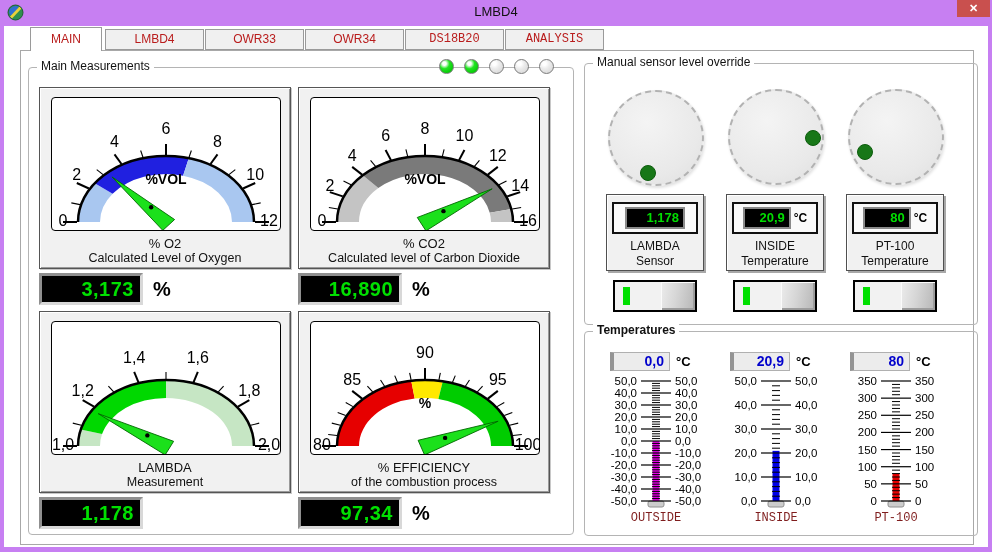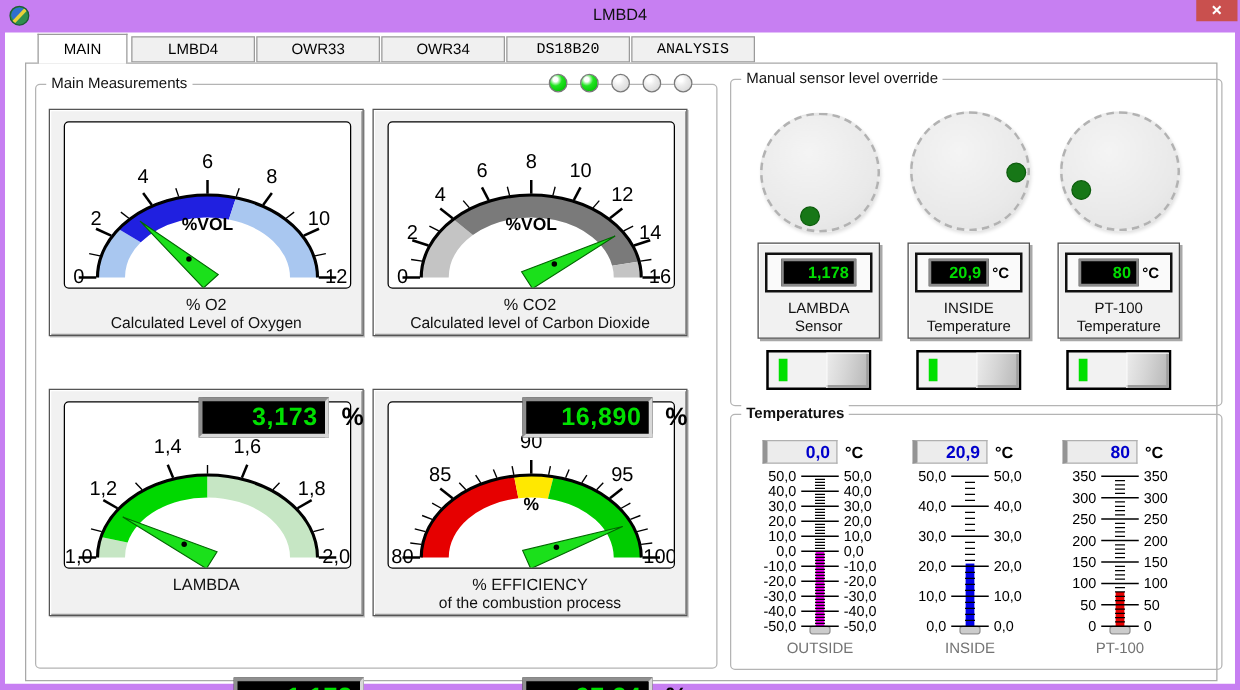--- a/index.html
+++ b/index.html
@@ -11,41 +11,41 @@
   }
   
   .titlebar{position:absolute;left:0;top:0;width:992px;height:26px;background:#c77ff2;}
   .title-text{position:absolute;left:0;right:0;top:4px;text-align:center;font-size:13px;color:#111;}
   .app-icon{position:absolute;left:7px;top:4px;width:17px;height:17px;}
   .close-btn{position:absolute;right:2px;top:0;width:33px;height:17px;background:#c9504e;
     color:#fff;font-size:11px;font-weight:bold;display:flex;align-items:center;justify-content:center;cursor:default;}
   
   .client{position:absolute;left:4px;top:26px;width:984px;height:521px;background:#fff;}
   
-  .tab{position:absolute;box-sizing:border-box;text-align:center;font-size:12px;color:#000000;
+  .tab{position:absolute;box-sizing:border-box;text-align:center;font-size:12px;color:#b91c1c;
     border:1px solid #9a9a9a;background:#f0f0f0;height:21px;line-height:19px;top:3px;}
   .tab.active{background:#fff;border-bottom:none;height:24px;line-height:22px;top:1px;z-index:3;}
   
   .page{position:absolute;left:16px;top:24px;width:954px;height:495px;background:#fff;
     border:1px solid #a8a8a8;box-sizing:border-box;}
   .group{position:absolute;border:1px solid #b4b4b4;border-radius:4px;}
   .group-label{position:absolute;top:-9px;left:8px;background:#fff;padding:0 4px;font-size:12px;color:#111;white-space:nowrap;}
   
   .led{position:absolute;width:15px;height:15px;border-radius:50%;border:1px solid #7a7a7a;box-sizing:border-box;}
   .led.on {background:radial-gradient(circle at 34% 28%, #ffffff 0 14%, #22e422 40%, #00c400 85%);}
   .led.off{background:radial-gradient(circle at 34% 28%, #ffffff 0 14%, #ececec 40%, #d8d8d8 85%);}
   
   .gpanel{position:absolute;width:252px;height:182px;background:#f1f1f1;border:1px solid #555;
     box-shadow:inset 1px 1px 0 #fff, inset -1px -1px 0 #9a9a9a, 1px 1px 0 #c8c8c8;box-sizing:border-box;}
   .gface{position:absolute;left:11px;top:9px;width:228px;height:132px;background:#fff;
     border:1.5px solid #000;border-radius:4px;box-sizing:content-box;}
   .gcap1{position:absolute;left:0;width:100%;top:148px;text-align:center;font-size:13px;color:#111;}
   .gcap2{position:absolute;left:0;width:100%;top:163px;text-align:center;font-size:12.5px;color:#111;}
   
-  .vrow{position:absolute;width:252px;height:28px;display:flex;align-items:center;justify-content:flex-end;margin-top:45px;}
+  .vrow{position:absolute;width:252px;height:28px;display:flex;align-items:center;justify-content:flex-start;}
   .vlcd{width:92px;height:26px;background:#000;border:3px solid;border-color:#8f8f8f #d8d8d8 #d8d8d8 #8f8f8f;
     box-sizing:content-box;color:#00e000;font-size:20px;font-weight:bold;text-align:right;line-height:26px;
     padding-right:6px;letter-spacing:0.5px;}
   .vunit{font-size:20px;font-weight:bold;color:#000;margin-left:10px;}
   .vunit:empty{display:none;}
   
   .knob{position:absolute;width:96px;height:96px;border-radius:50%;
     border:2px dashed #b2b2b2;box-sizing:border-box;
     background:radial-gradient(circle at 40% 33%, #f4f4f4, #e9e9e9 65%, #dedede 100%);
     box-shadow:1px 2px 3px rgba(0,0,0,0.12);}
@@ -64,21 +64,21 @@
   
   .switch{position:absolute;width:84px;height:32px;border:2px solid #000;background:#f2f2f2;box-sizing:border-box;}
   .sw-ind{position:absolute;left:8px;top:5px;width:7px;height:18px;background:#00e000;}
   .sw-rocker{position:absolute;right:0;top:0;width:42%;height:100%;
     background:linear-gradient(100deg,#ececec 0%,#d6d6d6 45%,#b6b6b6 100%);
     box-shadow:inset 1px 1px 0 #fbfbfb, inset -2px -2px 0 #9d9d9d;}
   
   .tdisp{position:absolute;width:60px;height:19px;background:#ececec;border:1px solid #b0b0b0;border-left:4px solid #949494;
     box-sizing:border-box;color:#0000cc;font-size:14px;font-weight:bold;text-align:right;line-height:17px;padding-right:5px;}
   .tunit{position:absolute;font-size:13px;font-weight:bold;color:#000;height:19px;line-height:19px;}
-  .tname{position:absolute;width:120px;text-align:center;font-size:12px;color:#737373;}
+  .tname{position:absolute;width:120px;text-align:center;font-size:12px;color:#7f1d1d;font-family:Liberation Mono, monospace;}
   .thermo-svg{position:absolute;width:120px;height:140px;}
   svg text{font-family:"Liberation Sans", sans-serif;}
 </style>
 </head>
 <body>
 
 <div class="titlebar">
   <span class="app-icon">
     <svg width="17" height="17" viewBox="0 0 17 17">
       <circle cx="8.5" cy="8.5" r="7.5" fill="#2e8f4e"></circle>
@@ -206,20 +206,21 @@
             <line x1="166.31288745403015" y1="69.79586137687855" x2="171.60295472466242" y2="64.1327424162539" stroke="#000" stroke-width="1.1"></line>
             <line x1="186.0025124993703" y1="84.61838809640432" x2="197.3287504206196" y2="78.15275032118711" stroke="#000" stroke-width="2"></line>
             <text x="197.3287504206196" y="69.92375678909248" font-size="16" fill="#000" text-anchor="middle" dominant-baseline="middle">1,8</text>
             <line x1="198.6440299502687" y1="103.29586137687855" x2="207.20353859692506" y2="101.13274241625392" stroke="#000" stroke-width="1.1"></line>
             <line x1="203" y1="124" x2="217" y2="124" stroke="#000" stroke-width="2"></line>
             <text x="217" y="124" font-size="16" fill="#000" text-anchor="middle" dominant-baseline="middle">2,0</text>
             <polygon points="46.18576511319334,91.63881775728922 113.14662226988646,132.9034682259076 121.63480121879421,119.34062124854626" fill="#1be01b" stroke="#006600" stroke-width="0.9"></polygon>
             <circle cx="95.35108540612816" cy="113.38977631386533" r="2.2" fill="#000"></circle>
           </svg></div>
       <div class="gcap1">LAMBDA</div>
+      <div class="gcap2">Measurement</div>
     </div>
     <div class="gpanel" style="left:277px;top:260px;">
       <div class="gface"><svg width="228" height="132" viewBox="0 0 228 132">
             <path d="M26,123.99999999999999 A88,66 0 0 1 100.23376707645967,58.81256952072091 L103.67532530734475,76.5909596514334 A66,48 0 0 0 48,124 Z" fill="#e60000"></path>
             <path d="M100.23376707645967,58.81256952072091 A88,66 0 0 1 131.84528199137307,59.37129449896345 L127.3839614935298,76.99730509015524 A66,48 0 0 0 103.67532530734475,76.5909596514334 Z" fill="#ffe800"></path>
             <path d="M131.84528199137307,59.37129449896345 A88,66 0 0 1 202,124 L180,124 A66,48 0 0 0 127.3839614935298,76.99730509015524 Z" fill="#00cc00"></path>
             <path d="M26,123.99999999999999 A88,66 0 0 1 202,124" fill="none" stroke="#000" stroke-width="2.5"></path>
             <line x1="25" y1="123.99999999999999" x2="11" y2="123.99999999999999" stroke="#000" stroke-width="2"></line>
             <text x="11" y="123.99999999999999" font-size="16" fill="#000" text-anchor="middle" dominant-baseline="middle">80</text>
             <line x1="26.095737687032752" y1="113.51889084230453" x2="17.206542621676505" y2="112.42384958702291" stroke="#000" stroke-width="1.1"></line>

